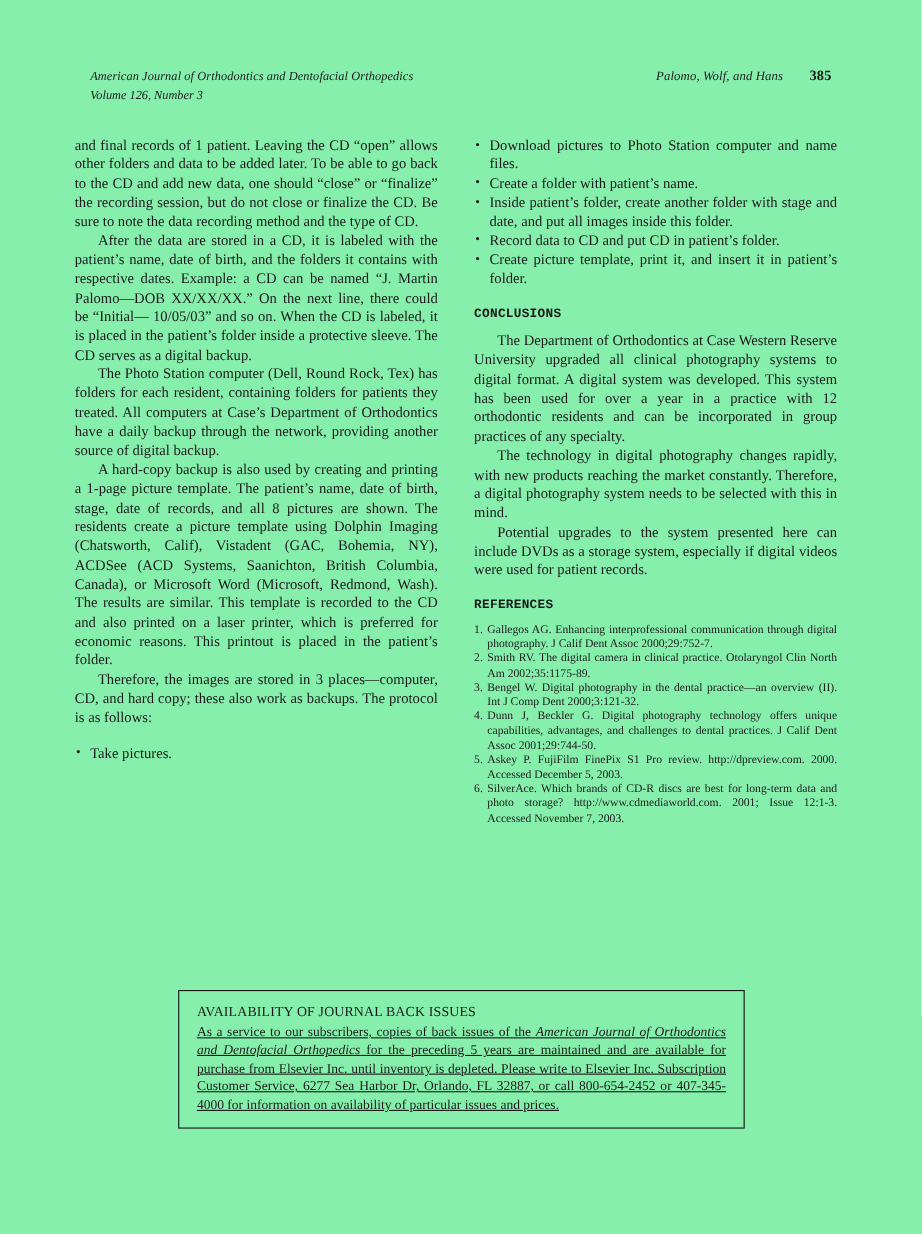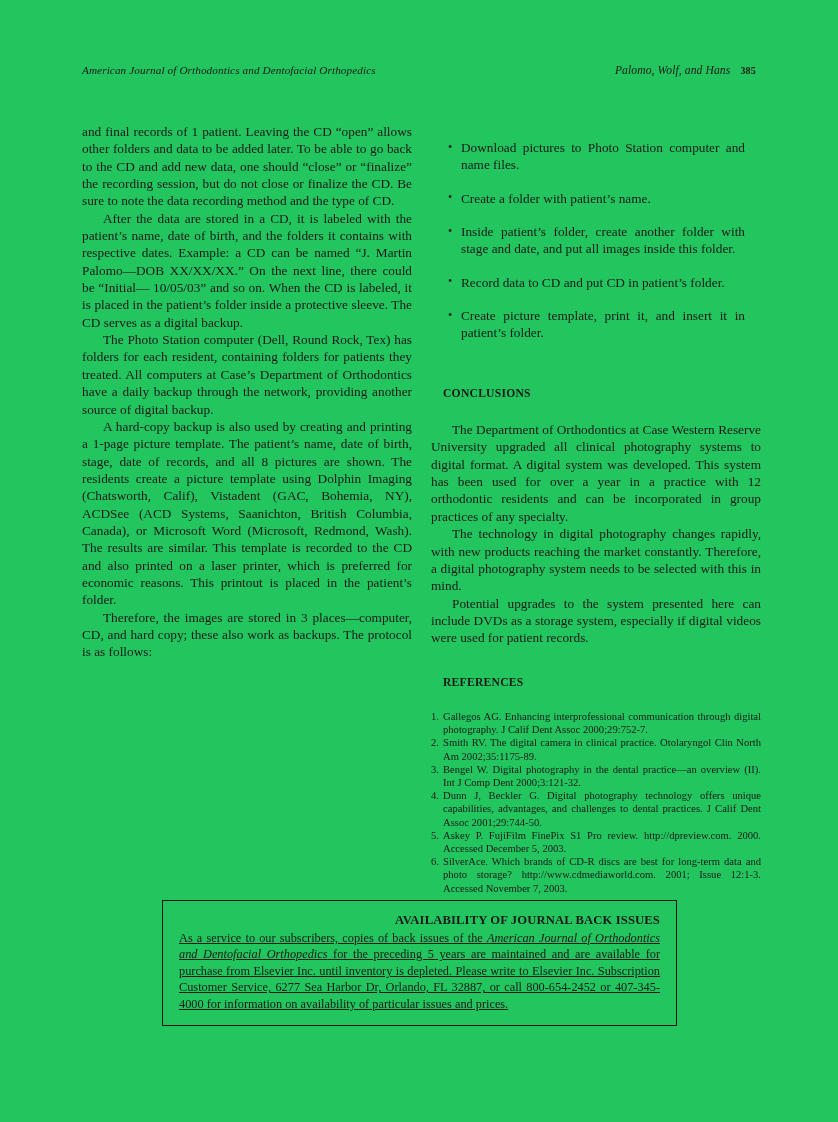--- a/index.html
+++ b/index.html
@@ -1,84 +1,88 @@
 <!DOCTYPE html>
 <html><head>
 <meta charset="utf-8">
 <style>
   html,body{margin:0;padding:0;background:#ffffff;}
   body{width:838px;height:1122px;position:relative;
        font-family:"Liberation Serif","DejaVu Serif",serif;color:#1a1a1a;}
-  .page{position:absolute;inset:0;background:#22c55e;}
+  .page{position:absolute;inset:0;background:#86efac;}
 
   
   .runhead{position:absolute;left:82px;top:60px;width:674px;}
   .rh-row{display:flex;justify-content:space-between;align-items:baseline;}
   .rh-left{font-style:italic;font-size:11.2px;line-height:15.5px;letter-spacing:.1px;}
   .rh-right{font-style:italic;font-size:11.6px;letter-spacing:.1px;}
-  .rh-page{font-style:normal;font-weight:bold;font-size:10px;margin-left:10px;
+  .rh-page{font-style:normal;font-weight:bold;font-size:13px;margin-left:24px;
            letter-spacing:.2px;}
   .rh-l2{font-style:italic;font-size:11.2px;line-height:15.5px;margin-top:1px;}
 
   
   .col{position:absolute;top:123px;width:330px;font-size:13.3px;line-height:17.35px;
        text-align:justify;}
-  .col.left{left:82px;}
+  .col.left{left:68px;}
   .col.right{left:431px;}
   .col p{margin:0;text-indent:0;}
   .col p.ind{text-indent:21px;font-family:Liberation Serif, serif;}
 
   
   ul.bul{list-style:none;margin:0;padding:0;}
-  ul.bul li{position:relative;padding-left:14px;margin:16px;
+  ul.bul li{position:relative;padding-left:14px;margin:0;
             text-align:justify;line-height:17.35px;}
   ul.bul li::before{content:"\2022";position:absolute;left:1px;top:-0.5px;font-size:12px;}
   .spacer-bullet{height:15px;}
 
-  h2.sec{font-family:Liberation Serif, serif;
+  h2.sec{font-family:Liberation Mono, monospace;
          font-size:11.6px;font-weight:bold;letter-spacing:.25px;
-         margin:12px;padding:0;}
+         margin:0;padding:0;}
   .sec-gap-before{height:15px;}
   .sec-gap-after{height:7px;}
 
   
   ol.refs{list-style:none;margin:0;padding:0;font-size:10.6px;line-height:13.2px;}
   ol.refs li{position:relative;padding-left:12px;text-align:justify;margin:0 0 0 0;}
   ol.refs li .num{position:absolute;left:0;top:0;}
 
   
   .notice{position:absolute;left:162px;top:900px;width:515px;height:126px;
           border:1.4px solid #111;box-sizing:border-box;
           padding:12px 16px 10px 16px;}
-  .notice-title{text-align:right;font-weight:bold;font-size:12.6px;
+  .notice-title{text-align:left;font-weight:normal;font-size:12.6px;
                 letter-spacing:.15px;margin-bottom:2px;}
   .notice-body{font-size:12.3px;line-height:16.4px;text-align:justify;text-decoration:underline;}
   .notice-body i{font-style:italic;}
 </style>
 </head>
 <body>
 
 <div class="page">
 
   <div class="runhead">
     <div class="rh-row">
       <div class="rh-left">American Journal of Orthodontics and Dentofacial Orthopedics</div>
       <div>
         <span class="rh-right">Palomo, Wolf, and Hans</span><span class="rh-page">385</span>
       </div>
     </div>
+    <div class="rh-l2">Volume 126, Number 3</div>
   </div>
 
   <div class="col left">
     <p>and final records of 1 patient. Leaving the CD “open” allows other folders and data to be added later. To be able to go back to the CD and add new data, one should “close” or “finalize” the recording session, but do not close or finalize the CD. Be sure to note the data recording method and the type of CD.</p>
     <p class="ind">After the data are stored in a CD, it is labeled with the patient’s name, date of birth, and the folders it contains with respective dates. Example: a CD can be named “J. Martin Palomo—DOB XX/XX/XX.” On the next line, there could be “Initial— 10/05/03” and so on. When the CD is labeled, it is placed in the patient’s folder inside a protective sleeve. The CD serves as a digital backup.</p>
     <p class="ind">The Photo Station computer (Dell, Round Rock, Tex) has folders for each resident, containing folders for patients they treated. All computers at Case’s Department of Orthodontics have a daily backup through the network, providing another source of digital backup.</p>
     <p class="ind">A hard-copy backup is also used by creating and printing a 1-page picture template. The patient’s name, date of birth, stage, date of records, and all 8 pictures are shown. The residents create a picture template using Dolphin Imaging (Chatsworth, Calif), Vistadent (GAC, Bohemia, NY), ACDSee (ACD Systems, Saanichton, British Columbia, Canada), or Microsoft Word (Microsoft, Redmond, Wash). The results are similar. This template is recorded to the CD and also printed on a laser printer, which is preferred for economic reasons. This printout is placed in the patient’s folder.</p>
     <p class="ind">Therefore, the images are stored in 3 places—computer, CD, and hard copy; these also work as backups. The protocol is as follows:</p>
     <div class="spacer-bullet"></div>
+    <ul class="bul">
+      <li>Take pictures.</li>
+    </ul>
   </div>
 
   <div class="col right">
     <ul class="bul">
       <li>Download pictures to Photo Station computer and name files.</li>
       <li>Create a folder with patient’s name.</li>
       <li>Inside patient’s folder, create another folder with stage and date, and put all images inside this folder.</li>
       <li>Record data to CD and put CD in patient’s folder.</li>
       <li>Create picture template, print it, and insert it in patient’s folder.</li>
     </ul>

